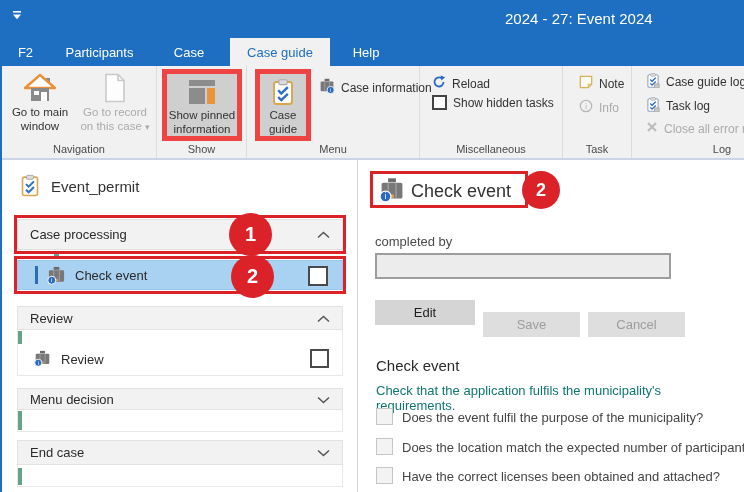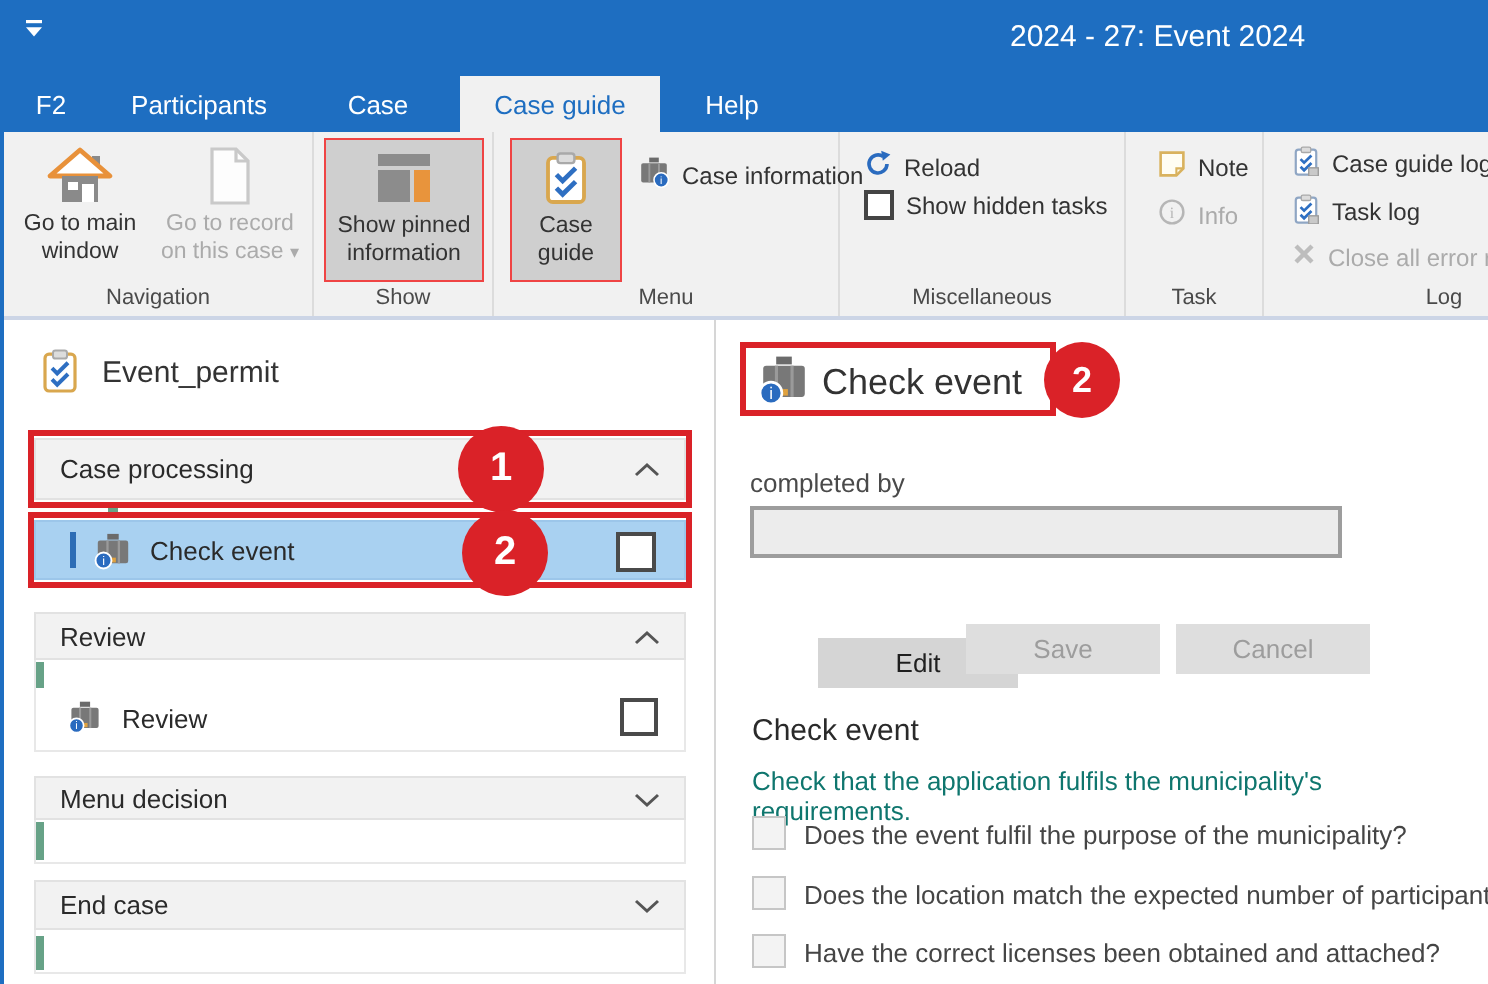--- a/index.html
+++ b/index.html
@@ -22,21 +22,21 @@
   
   .ribbon { left:0; top:66px; width:744px; height:94px; background:#f1f1f1;
             border-bottom:2px solid #ccd5e6; overflow:hidden; }
   .rgroup { position:absolute; top:0; height:92px; border-right:1px solid #dcdcdc; }
   .rgroup-label { position:absolute; bottom:3px; left:0; right:0; text-align:center;
                   font-size:11px; color:#4a4a4a; }
   .bigbtn { position:absolute; top:3px; height:72px; display:flex; flex-direction:column;
             align-items:center; text-align:center; font-size:11.5px; line-height:1.22;
             color:#333; padding-top:2px; }
   .bigbtn .bicon { height:34px; display:flex; align-items:center; justify-content:center; }
-  .bigbtn.pressed { background:#cfcfcf; border:1px solid #ef4444; }
+  .bigbtn.pressed { background:#cfcfcf; border:5px solid #ef4444; }
   .bigbtn.disabled { color:#ababab; }
   .smallrow { position:absolute; display:flex; align-items:center; gap:6px;
               font-size:12px; color:#333; white-space:nowrap; }
   .smallrow.disabled { color:#ababab; }
   .rcheckbox { width:15px; height:15px; background:#fff; border:2px solid #444; }
 
   
   .content-bg { left:0; top:160px; width:744px; height:332px; background:#fff; }
   .win-left-border { left:0; top:38px; width:2px; height:454px; background:#1e6ec1; }
   .vdivider { left:357px; top:160px; width:1px; height:332px; background:#d6d6d6; }
@@ -340,21 +340,21 @@
     <rect x="9" y="13.5" width="2.5" height="2.5" fill="#e0a23f"></rect>
     <circle cx="5" cy="15" r="4.2" fill="#2a6bbf" stroke="#fff" stroke-width="1"></circle>
     <text x="5" y="17.2" font-size="6.5" fill="#fff" text-anchor="middle" font-family="Liberation Sans, sans-serif">i</text>
   </svg>
 </span>
 <span class="abs detail-title" style="left:411px; top:181px;">Check event</span>
 
 <span class="abs field-label" style="left:375px; top:234px;">completed by</span>
 <input class="abs text-input" style="left: 375px; top: 253px;" type="text" disabled="" value="">
 
-<div class="abs btn btn-enabled" style="left:375px; top:319px; width:100px;margin-left:34px;">Edit</div>
+<div class="abs btn btn-enabled" style="left:375px; top:300px; width:100px;">Edit</div>
 <div class="abs btn btn-disabled" style="left:483px; top:312px; width:97px;">Save</div>
 <div class="abs btn btn-disabled" style="left:588px; top:312px; width:97px;">Cancel</div>
 
 <span class="abs section-title" style="left:376px; top:357px;">Check event</span>
 <span class="abs desc" style="left:376px; top:383px;">Check that the application fulfils the municipality's requirements.</span>
 
 <div class="abs q-row" style="left:376px; top:408px;">
   <span class="cb-disabled"></span>
   <span class="q-label">Does the event fulfil the purpose of the municipality?</span>
 </div>

